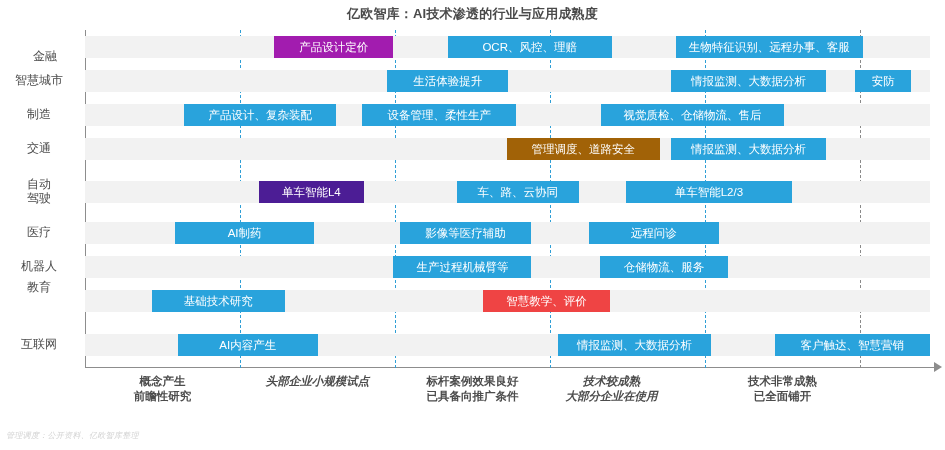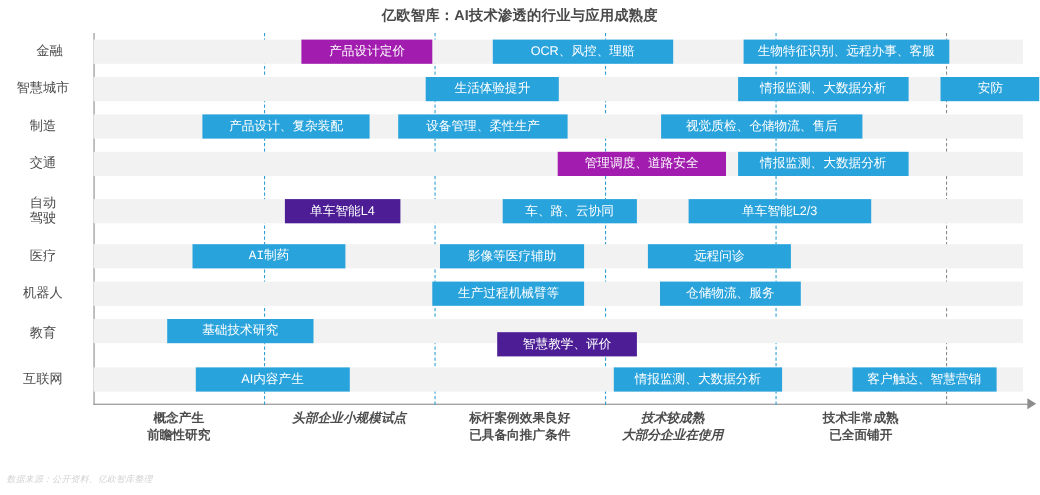--- a/index.html
+++ b/index.html
@@ -119,83 +119,83 @@
   <div class="axis-arrow"></div>
 
   <div id="dividers">
       <div class="divider" style="left: 240px;"></div>
       <div class="divider" style="left: 395px;"></div>
       <div class="divider" style="left: 550px;"></div>
       <div class="divider" style="left: 705px;"></div>
       <div class="divider grey" style="left: 860px;"></div>
     </div>
   <div id="rows">
-      <div class="row-label" style="top: 39px; padding-left: 12px;">金融</div>
+      <div class="row-label" style="top: 49px; padding-left: 12px;">金融</div>
       <div class="row" style="top: 36px; left: 85px;">
         <div class="row-track"></div>
         <div class="bar" style="left: 189.1px; width: 119.35px; background: #a21caf;">产品设计定价</div>
         <div class="bar" style="left: 362.7px; width: 164px; background: rgb(41, 163, 220);">OCR、风控、理赔</div>
         <div class="bar" style="left: 590.55px; width: 187.55px; background: rgb(41, 163, 220);">生物特征识别、远程办事、客服</div>
       </div>
       <div class="row-label" style="top: 73px;">智慧城市</div>
       <div class="row" style="top: 70px; left: 85px;">
         <div class="row-track"></div>
         <div class="bar" style="left: 302.25px; width: 120.9px; background: rgb(41, 163, 220);">生活体验提升</div>
         <div class="bar" style="left: 585.9px; width: 155px; background: rgb(41, 163, 220);">情报监测、大数据分析</div>
-        <div class="bar" style="left: 770.35px; width: 90px; background: rgb(41, 163, 220); font-family: Liberation Serif, serif;">安防</div>
+        <div class="bar" style="left: 770.35px; width: 56px; background: rgb(41, 163, 220); font-family: Liberation Serif, serif;">安防</div>
       </div>
       <div class="row-label" style="top: 107px;">制造</div>
       <div class="row" style="top: 104px; left: 85px;">
         <div class="row-track"></div>
         <div class="bar" style="left: 99.2px; width: 151.9px; background: rgb(41, 163, 220);">产品设计、复杂装配</div>
         <div class="bar" style="left: 277.45px; width: 153.45px; background: rgb(41, 163, 220);">设备管理、柔性生产</div>
         <div class="bar" style="left: 516.15px; width: 182.9px; background: rgb(41, 163, 220);">视觉质检、仓储物流、售后</div>
       </div>
       <div class="row-label" style="top: 141px;">交通</div>
       <div class="row" style="top: 138px; left: 85px;">
         <div class="row-track"></div>
-        <div class="bar" style="left: 421.6px; width: 153.45px; background: #a21caf;">管理调度、道路安全</div>
+        <div class="bar" style="left: 421.6px; width: 153.45px; background: #a16207;">管理调度、道路安全</div>
         <div class="bar" style="left: 585.9px; width: 155px; background: rgb(41, 163, 220);">情报监测、大数据分析</div>
       </div>
       <div class="row-label" style="top: 177px;">自动<br>驾驶</div>
       <div class="row" style="top: 181px; left: 85px;">
         <div class="row-track"></div>
         <div class="bar" style="left: 173.6px; width: 105.4px; background: #4c1d95;">单车智能L4</div>
         <div class="bar" style="left: 359.6px; width: 122.45px; background: rgb(41, 163, 220); margin-left: 12px;">车、路、云协同</div>
         <div class="bar" style="left: 540.95px; width: 165.85px; background: rgb(41, 163, 220);">单车智能L2/3</div>
       </div>
       <div class="row-label" style="top: 225px;">医疗</div>
       <div class="row" style="top: 222px; left: 85px;">
         <div class="row-track"></div>
-        <div class="bar" style="left: 89.9px; width: 139.5px; background: rgb(41, 163, 220); font-family: Liberation Mono, monospace;">AI制药</div>
+        <div class="bar" style="left: 89.9px; width: 139.5px; background: rgb(41, 163, 220);">AI制药</div>
         <div class="bar" style="left: 314.65px; width: 131.75px; background: rgb(41, 163, 220);">影像等医疗辅助</div>
         <div class="bar" style="left: 503.75px; width: 130.2px; background: rgb(41, 163, 220);">远程问诊</div>
       </div>
       <div class="row-label" style="top: 259px;">机器人</div>
       <div class="row" style="top: 256px; left: 85px;">
         <div class="row-track"></div>
         <div class="bar" style="left: 308.45px; width: 137.95px; background: rgb(41, 163, 220);">生产过程机械臂等</div>
         <div class="bar" style="left: 514.6px; width: 128.65px; background: rgb(41, 163, 220);">仓储物流、服务</div>
       </div>
-      <div class="row-label" style="top: 295px;">教育</div>
+      <div class="row-label" style="top: 280px;">教育</div>
       <div class="row" style="top: 290px; left: 85px;">
         <div class="row-track"></div>
         <div class="bar" style="left: 66.65px; width: 133.3px; background: rgb(41, 163, 220);">基础技术研究</div>
-        <div class="bar" style="left: 367px; width: 127.1px; background: #4c1d95; margin-top: 12px;">智慧教学、评价</div>
+        <div class="bar" style="left: 398px; width: 127.1px; background: #ef4444;">智慧教学、评价</div>
       </div>
       <div class="row-label" style="top: 337px;">互联网</div>
       <div class="row" style="top: 334px; left: 85px;">
         <div class="row-track"></div>
         <div class="bar" style="left: 93px; width: 139.5px; background: rgb(41, 163, 220);">AI内容产生</div>
         <div class="bar" style="left: 472.75px; width: 153.45px; background: rgb(41, 163, 220);">情报监测、大数据分析</div>
-        <div class="bar" style="left: 689.75px; width: 131px; background: rgb(41, 163, 220);">客户触达、智慧营销</div>
+        <div class="bar" style="left: 689.75px; width: 155px; background: rgb(41, 163, 220);">客户触达、智慧营销</div>
       </div>
     </div>
   <div id="stages">
       <div class="stage" style="left: 85px; width: 155px;">概念产生<br>前瞻性研究</div>
       <div class="stage" style="left: 240px; width: 155px; font-style: italic;">头部企业小规模试点</div>
       <div class="stage" style="left: 395px; width: 155px;">标杆案例效果良好<br>已具备向推广条件</div>
       <div class="stage" style="left: 534px; width: 155px; font-style: italic;">技术较成熟<br>大部分企业在使用</div>
       <div class="stage" style="left: 705px; width: 155px;">技术非常成熟<br>已全面铺开</div>
     </div>
 
-  <div class="source">数据来源：公开资料、亿欧智库整理</div>
+  <div class="source">管理调度：公开资料、亿欧智库整理</div>
 </div>
 
 </body></html>

